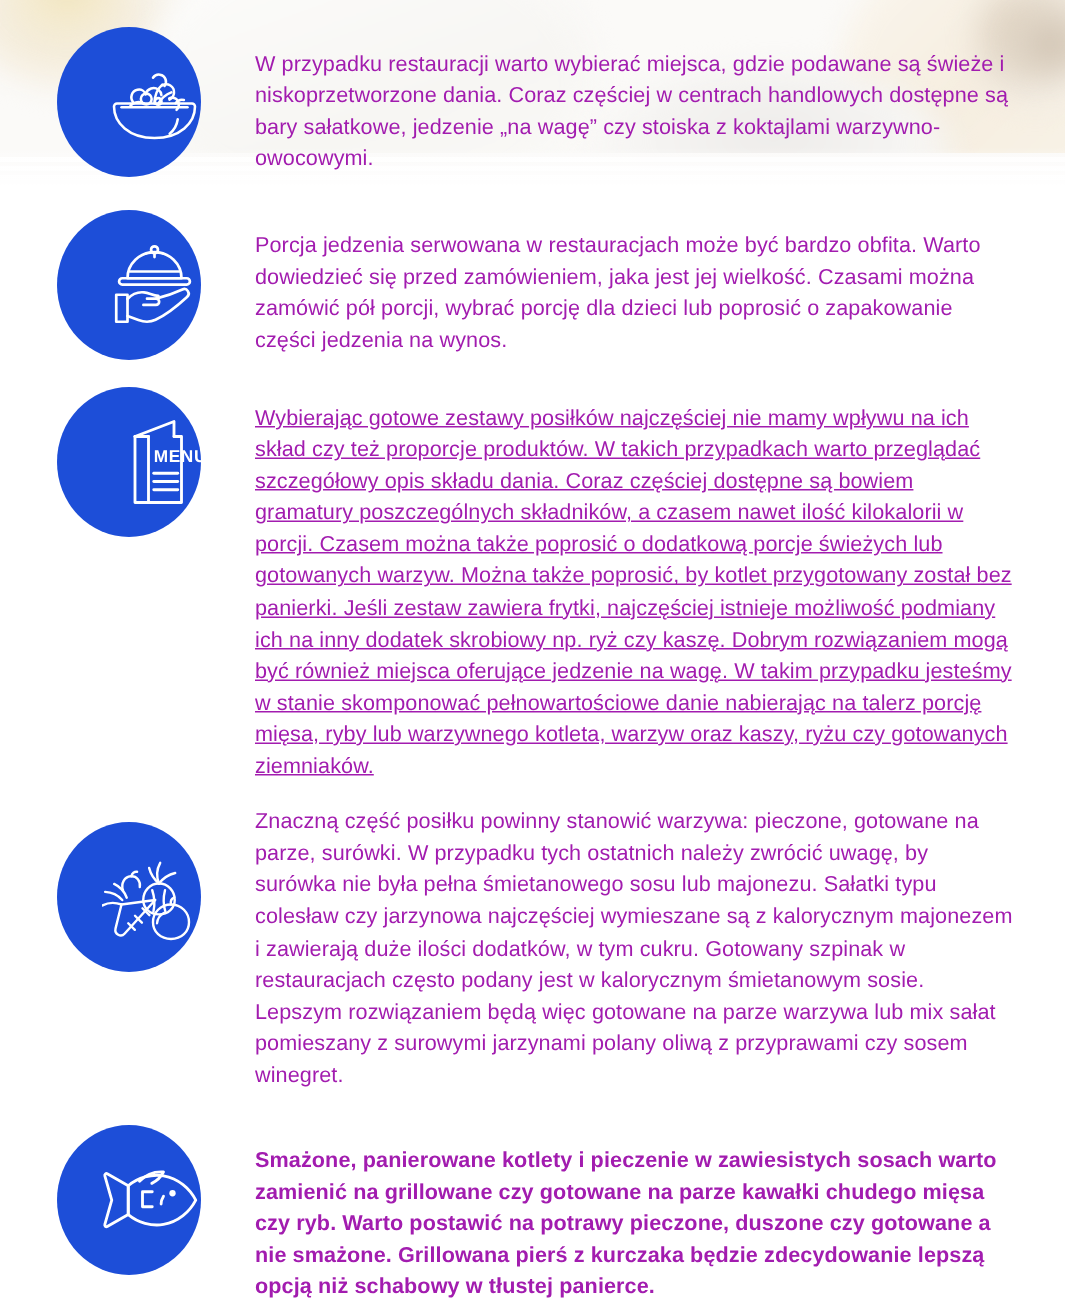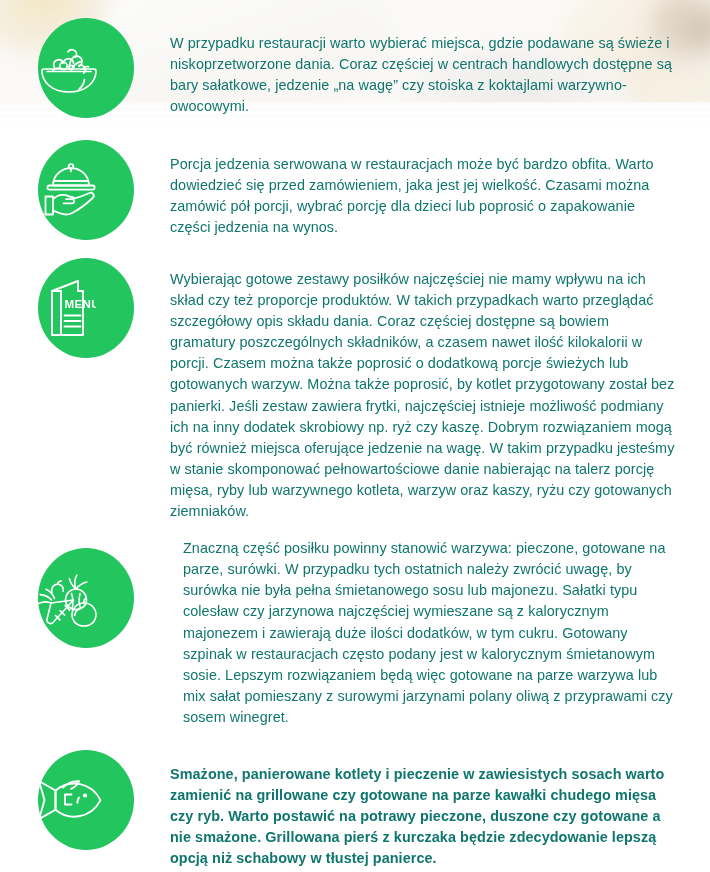--- a/index.html
+++ b/index.html
@@ -106,53 +106,53 @@
   .icon-cell {
     width: 96px;
     flex: 0 0 96px;
     display: flex;
     justify-content: center;
   }
   .icon-badge {
     width: 96px;
     height: 100px;
     border-radius: 50%;
-    background: #22c55e;
+    background: #1d4ed8;
     display: flex;
     align-items: center;
-    justify-content: flex-start;
+    justify-content: flex-end;
   }
   .icon-badge svg {
     display: block;
   }
   .text-cell {
     flex: 1 1 auto;
     padding-left: 36px;
-    color: #0f766e;
+    color: #a21caf;
     font-size: 14.4px;
     line-height: 21.1px;
     letter-spacing: .005em;
     text-align: left;
   }
   .text-cell p {
     margin: 0;
   }
 
   
   .block-1 { padding-top: 18px; }
   .block-1 .text-cell { padding-top: 15px; }
 
   .block-2 { padding-top: 22px; }
   .block-2 .text-cell { padding-top: 14px; }
 
   .block-3 { padding-top: 18px; }
-  .block-3 .text-cell { padding-top: 11px; }
+  .block-3 .text-cell { padding-top: 11px; text-decoration: underline; }
   .block-3 .icon-cell { padding-top: 0; }
 
-  .block-4 { padding-top: 16px; gap: 13px; }
+  .block-4 { padding-top: 16px; }
   .block-4 .text-cell { padding-top: 0; }
   .block-4 .icon-cell { padding-top: 10px; }
 
   .block-5 { padding-top: 22px; font-weight: bold; }
   .block-5 .text-cell { padding-top: 14px; }
 </style>
 </head>
 <body>
 
 <div class="photo-band">

